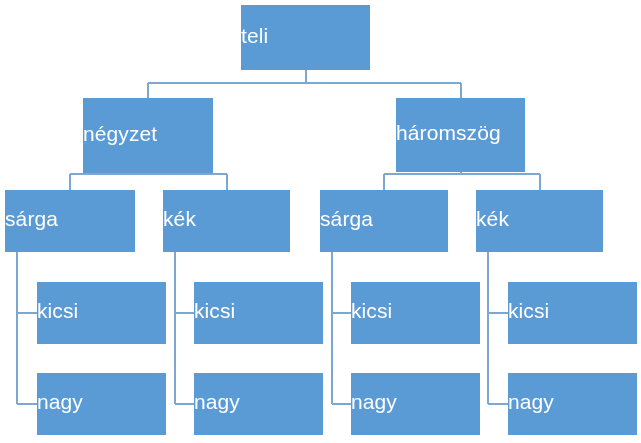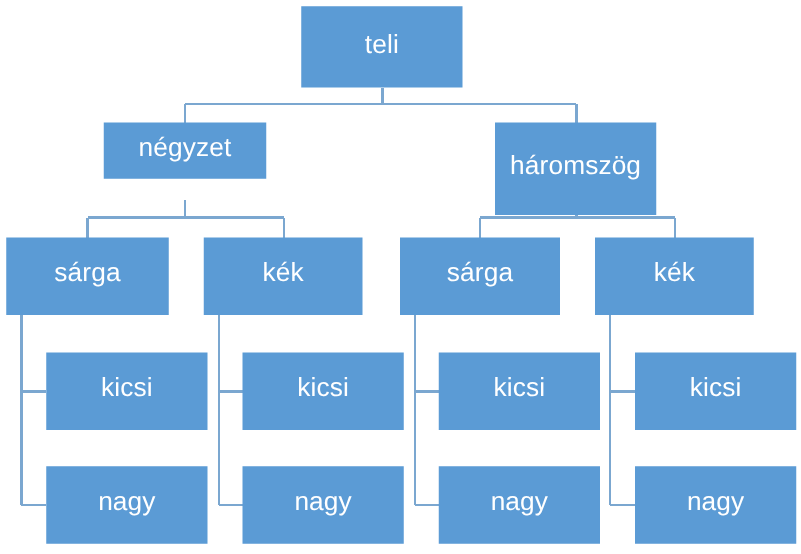--- a/index.html
+++ b/index.html
@@ -23,21 +23,21 @@
     height: 443px;
     pointer-events: none;
   }
   .node {
     position: absolute;
     box-sizing: border-box;
     background: #5B9BD5;
     color: #ffffff;
     display: flex;
     align-items: center;
-    justify-content: center;
+    justify-content: flex-start;
     text-align: center;
     font-size: 21px;
     line-height: 1;
     letter-spacing: 0.1px;
     padding-bottom: 5px;
     white-space: nowrap;
     overflow: hidden;
   }
   .node-label {
     display: block;
@@ -72,21 +72,21 @@
       <line x1="332" y1="404" x2="351" y2="404" stroke="#7BA7D0" stroke-width="2" shape-rendering="crispEdges"></line>
       <line x1="488" y1="252" x2="488" y2="404" stroke="#7BA7D0" stroke-width="2" shape-rendering="crispEdges"></line>
       <line x1="488" y1="313" x2="508" y2="313" stroke="#7BA7D0" stroke-width="2" shape-rendering="crispEdges"></line>
       <line x1="488" y1="404" x2="508" y2="404" stroke="#7BA7D0" stroke-width="2" shape-rendering="crispEdges"></line>
     </svg>
 
   <div id="node-layer">
       <div class="node" style="left: 241px; top: 5px; width: 129px; height: 65px; background: rgb(91, 155, 213); color: rgb(255, 255, 255);">
         <span class="node-label">teli</span>
       </div>
-      <div class="node" style="left: 83px; top: 98px; width: 130px; height: 45px; background: rgb(91, 155, 213); color: rgb(255, 255, 255);">
+      <div class="node" style="left: 83px; top: 98px; width: 130px; height: 75px; background: rgb(91, 155, 213); color: rgb(255, 255, 255);">
         <span class="node-label">négyzet</span>
       </div>
       <div class="node" style="left: 396px; top: 98px; width: 129px; height: 74px; background: rgb(91, 155, 213); color: rgb(255, 255, 255);">
         <span class="node-label">háromszög</span>
       </div>
       <div class="node" style="left: 5px; top: 190px; width: 130px; height: 62px; background: rgb(91, 155, 213); color: rgb(255, 255, 255);">
         <span class="node-label">sárga</span>
       </div>
       <div class="node" style="left: 163px; top: 190px; width: 127px; height: 62px; background: rgb(91, 155, 213); color: rgb(255, 255, 255);">
         <span class="node-label">kék</span>

